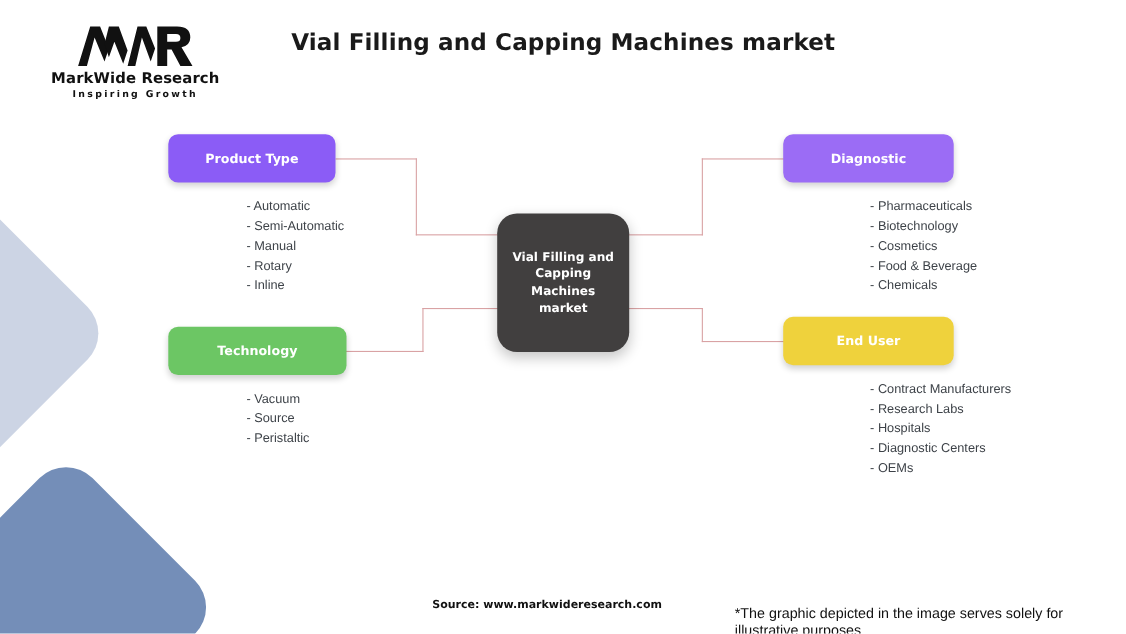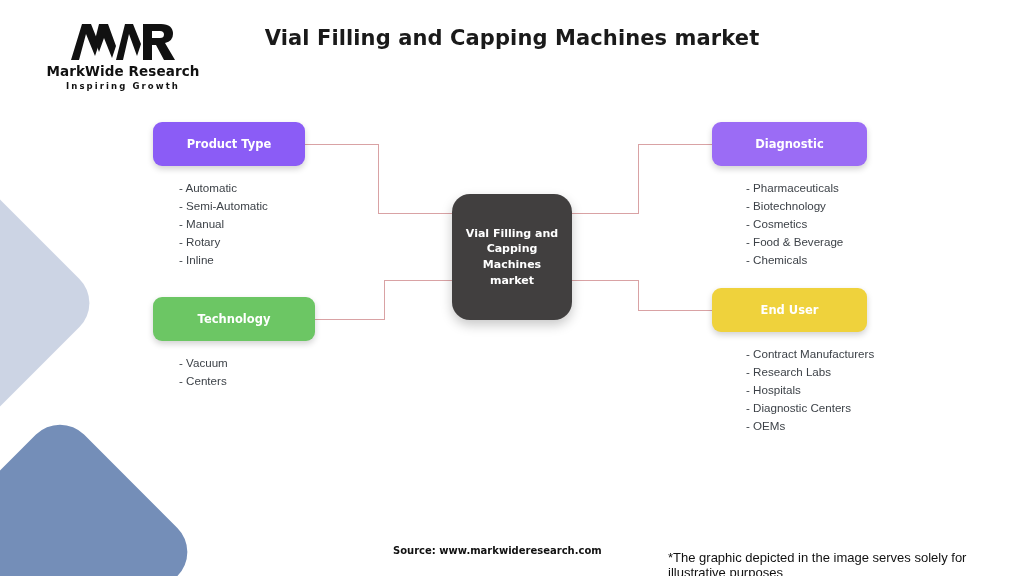--- a/index.html
+++ b/index.html
@@ -114,21 +114,21 @@
     height: 44px;
   }
   .node-list {
     margin-top: 13px;
     padding-left: 26px;
     font-size: 11.6px;
     line-height: 1.56;
     color: #3d4248;
     font-family: "Liberation Sans", sans-serif;
   }
-  .node-list div { white-space: nowrap; }
+  .node-list div { white-space: nowrap; margin-left: 45px; }
 
   #node-product-type { left: 153px; top: 122px; width: 152px; }
   #node-product-type .node-box { background: #8b5cf6; }
 
   #node-technology   { left: 153px; top: 297px; width: 162px; }
   #node-technology .node-box { background: #6cc664; }
 
   #node-application  { left: 712px; top: 122px; width: 155px; }
   #node-application .node-box { background: #9b6cf5; }
 
@@ -226,21 +226,22 @@
     <div>- Manual</div>
     <div>- Rotary</div>
     <div>- Inline</div>
   </div>
 </div>
 
 <div class="node" id="node-technology">
   <div class="node-box">Technology</div>
   <div class="node-list">
     <div>- Vacuum</div>
-    <div>- Centers</div>
+    <div>- Source</div>
+    <div>- Peristaltic</div>
   </div>
 </div>
 
 <div class="node" id="node-application">
   <div class="node-box">Diagnostic</div>
   <div class="node-list">
     <div>- Pharmaceuticals</div>
     <div>- Biotechnology</div>
     <div>- Cosmetics</div>
     <div>- Food &amp; Beverage</div>

